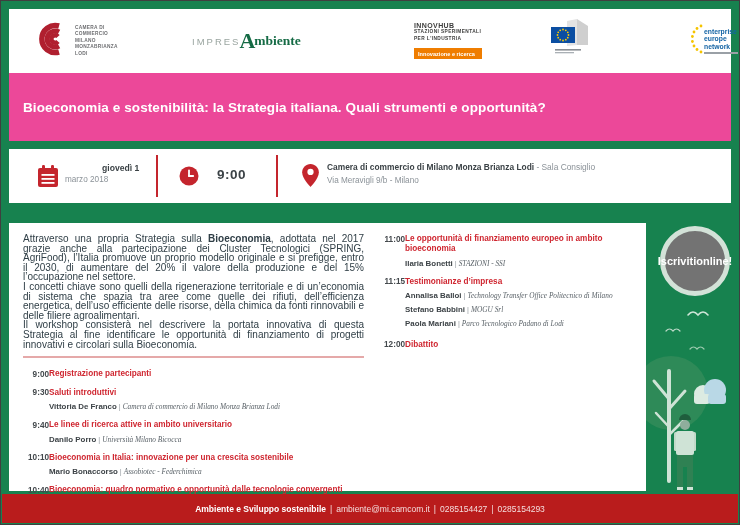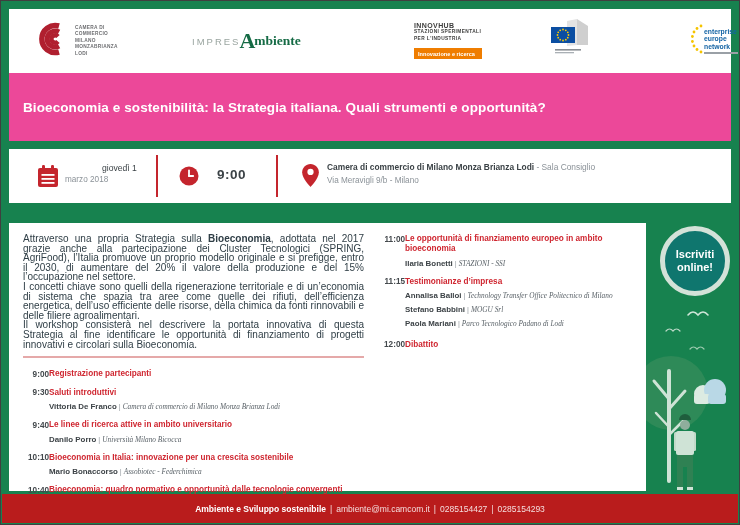--- a/index.html
+++ b/index.html
@@ -27,21 +27,21 @@
 
   
   .titlebar{position:absolute;left:8px;top:72px;right:8px;height:68px;background:#ec4899;
             display:flex;align-items:center;}
   .title{color:#fff;font-size:13.5px;font-weight:bold;padding-left:14px;letter-spacing:.1px;}
 
   
   .infobar{position:absolute;left:8px;top:148px;right:8px;height:54px;background:#fff;}
   .ib-divider{position:absolute;top:6px;width:2px;height:42px;background:#c4252d;}
   .ib-icon{position:absolute;}
-  .ib-day{position:absolute;left:56px;top:14px;font-size:8.6px;font-weight:normal;color:#3b4246;padding-left:37px;}
+  .ib-day{position:absolute;left:56px;top:14px;font-size:8.6px;font-weight:bold;color:#3b4246;padding-left:37px;}
   .ib-month{position:absolute;left:56px;top:26px;font-size:8.2px;color:#8b9298;}
   .ib-time{position:absolute;left:208px;top:18px;font-size:13.5px;font-weight:bold;color:#3b4246;letter-spacing:.5px;}
   .ib-loc1{position:absolute;left:318px;top:13px;font-size:8.4px;color:#8b9298;}
   .ib-loc1 b{color:#3b4246;}
   .ib-loc2{position:absolute;left:318px;top:27px;font-size:8.2px;color:#8b9298;}
 
   
   .content{position:absolute;left:8px;top:222px;width:637px;height:268px;background:#fff;}
   .col-left{position:absolute;left:14px;top:11px;width:341px;}
   .col-right{position:absolute;left:372px;top:11px;width:240px;}
@@ -54,21 +54,21 @@
   .col-right .ag-time{flex-basis:24px;}
   .ag-body{flex:1;}
   .ag-title{font-size:8.2px;font-weight:bold;color:#cf2630;line-height:10px;}
   .ag-speaker{margin-top:1.5px;line-height:9.5px;}
   .sp-name{font-size:7.9px;font-weight:bold;color:#3d4347;}
   .sp-sep{font-size:7.4px;color:#9aa0a5;margin:0 2px;}
   .sp-aff{font-family:"Liberation Serif",serif;font-style:italic;font-size:7.3px;color:#5a6268;}
 
   
   .badge{position:absolute;left:659px;top:225px;width:60px;height:60px;border:5px solid #d3e2d8;
-         border-radius:50%;background:#0f766e;display:flex;flex-direction:column;align-items:center;
+         border-radius:50%;background:#737373;display:flex;align-items:center;
          justify-content:center;cursor:pointer;}
   .badge span{color:#fff;font-size:11px;font-weight:bold;line-height:13px;}
   .illustration{position:absolute;left:645px;top:300px;width:87px;height:190px;}
 
   
   .footer{position:absolute;left:1px;right:1px;bottom:1px;height:29px;background:#b91c1c;
           display:flex;align-items:center;justify-content:center;}
   .footer-text{color:#fff;font-size:8.5px;}
   .footer-text b{font-weight:bold;}
   .footer-text .f-light{opacity:.85;font-weight:normal;}

